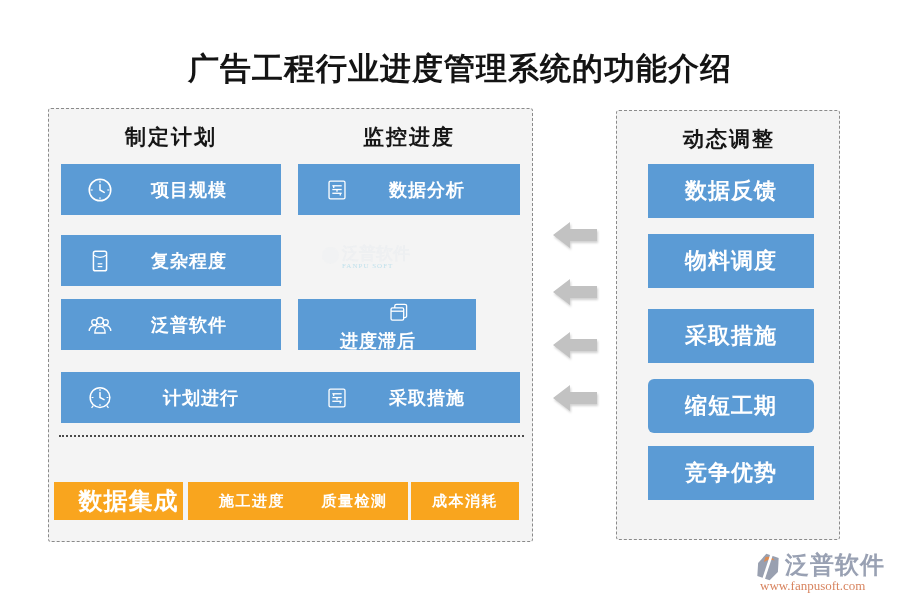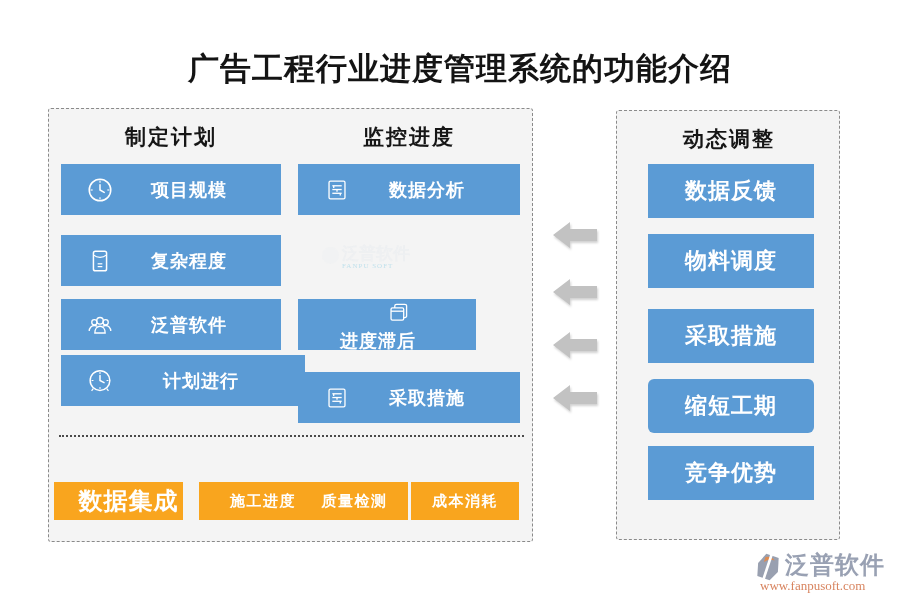--- a/index.html
+++ b/index.html
@@ -109,21 +109,21 @@
           <circle cx="22" cy="13" r="2.8"></circle>
           <circle cx="16" cy="11.5" r="3.5"></circle>
         <path d="M4.5 22.5 c0-3.8 2.8-6 5.5-6 1.3 0 2.3 .4 3 .9"></path>
         <path d="M27.5 22.5 c0-3.8-2.8-6-5.5-6-1.3 0-2.3 .4-3 .9"></path>
         <path d="M10.5 24.5 c0-4.8 2.7-7.2 5.5-7.2 s5.5 2.4 5.5 7.2 z"></path>
       </svg>
     </span>
     <span class="lbl">泛普软件</span>
   </div>
 
-  <div class="btn-blue" style="left:12px; top:246px; width:244px; height:51px;">
+  <div class="btn-blue" style="left:12px; top:263px; width:244px; height:51px;">
     <span class="ic">
       <svg class="linework" width="30" height="30" viewBox="0 0 32 32" fill="none" stroke="#fff">
         <circle cx="16" cy="15.5" r="10.5" stroke-width="1.6"></circle>
         <g stroke-width="1.1">
           <line x1="16" y1="6.5" x2="16" y2="8.5"></line>
             <line x1="16" y1="22.5" x2="16" y2="24.5"></line>
           <line x1="7" y1="15.5" x2="9" y2="15.5"></line>
             <line x1="23" y1="15.5" x2="25" y2="15.5"></line>
         </g>
         <path d="M16 10 V15.5 L20.3 17.8" stroke-width="1.6" stroke-linecap="round"></path>
@@ -172,21 +172,21 @@
           <line x1="16" y1="15.5" x2="16" y2="17.8"></line>
           <line x1="19.5" y1="19.5" x2="19.5" y2="21.8"></line>
       </svg>
     </span>
     <span class="lbl">采取措施</span>
   </div>
 
   <div class="divider"></div>
 
   <div class="btn-orange big" style="left:5px; width:129px;">数据集成</div>
-  <div class="btn-orange" style="left:150px; width:128px;">施工进度</div>
+  <div class="btn-orange" style="left:139px; width:128px;">施工进度</div>
   <div class="btn-orange" style="left:252px; width:107px;">质量检测</div>
   <div class="btn-orange" style="left:362px; width:108px;">成本消耗</div>
 </div>
 
 <div class="arrow" style="top:221px;">
   <svg width="44" height="28" viewBox="0 0 44 28">
       <polygon points="0,14 17,1 17,8 44,8 44,20 17,20 17,27" fill="#C2C2C2"></polygon>
     </svg>
 </div>
 <div class="arrow" style="top:278px;">

